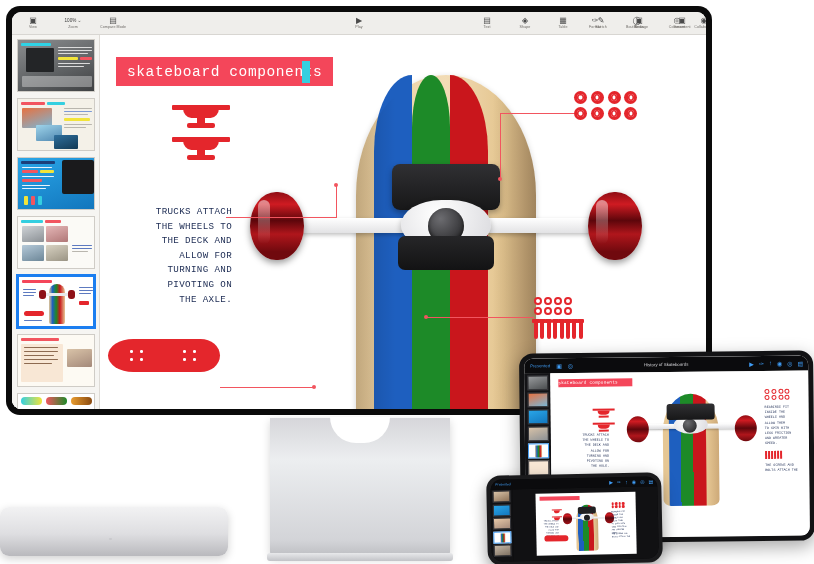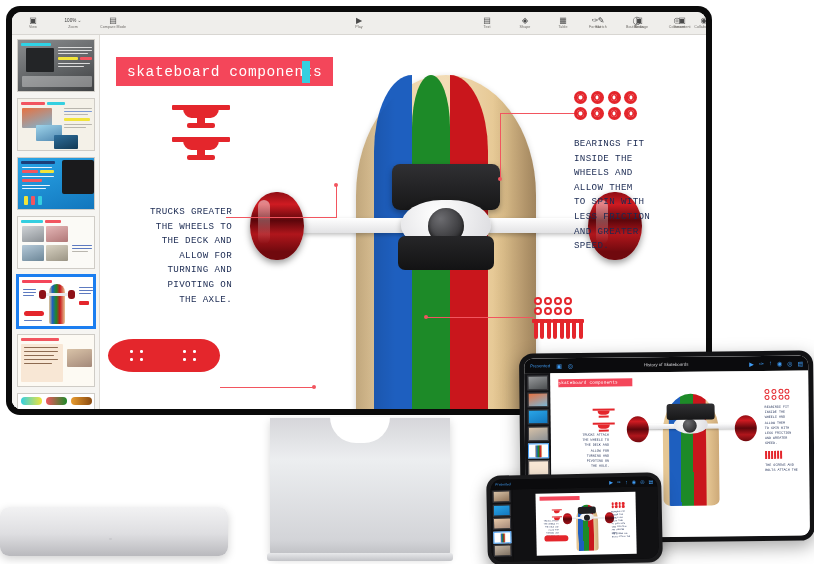--- a/index.html
+++ b/index.html
@@ -494,35 +494,27 @@
           <div class="lead lh" style="left:400px;top:78px;width:74px"></div>
           <div class="lead lv" style="left:400px;top:78px;height:66px"></div>
           <div class="dot" style="left:398px;top:142px"></div>
 
           <div class="lead lh" style="left:326px;top:282px;width:108px"></div>
           <div class="dot" style="left:324px;top:280px"></div>
 
           <div class="lead lh" style="left:120px;top:352px;width:94px"></div>
           <div class="dot" style="left:212px;top:350px"></div>
 
-          <div class="note r" style="left:18px;top:170px;width:114px">TRUCKS GREATER
+          <div class="note r" style="left:18px;top:170px;width:114px">TRUCKS ATTACH
 THE WHEELS TO
 THE DECK AND
 ALLOW FOR
 TURNING AND
 PIVOTING ON
 THE AXLE.</div>
-          <div class="note l" style="left:474px;top:102px;width:130px">BEARINGS FIT
-INSIDE THE
-WHEELS AND
-ALLOW THEM
-TO SPIN WITH
-LESS FRICTION
-AND GREATER
-SPEED.</div>
           <div class="note l" style="left:434px;top:322px;width:150px">THE SCREWS AND
 BOLTS ATTACH THE</div>
           <div class="note l" style="left:42px;top:372px;width:120px">THE DECK IS
 THE PLATFORM</div>
         </div>
       </div>
     </div>
   </div>
 
   <div class="ipad">

